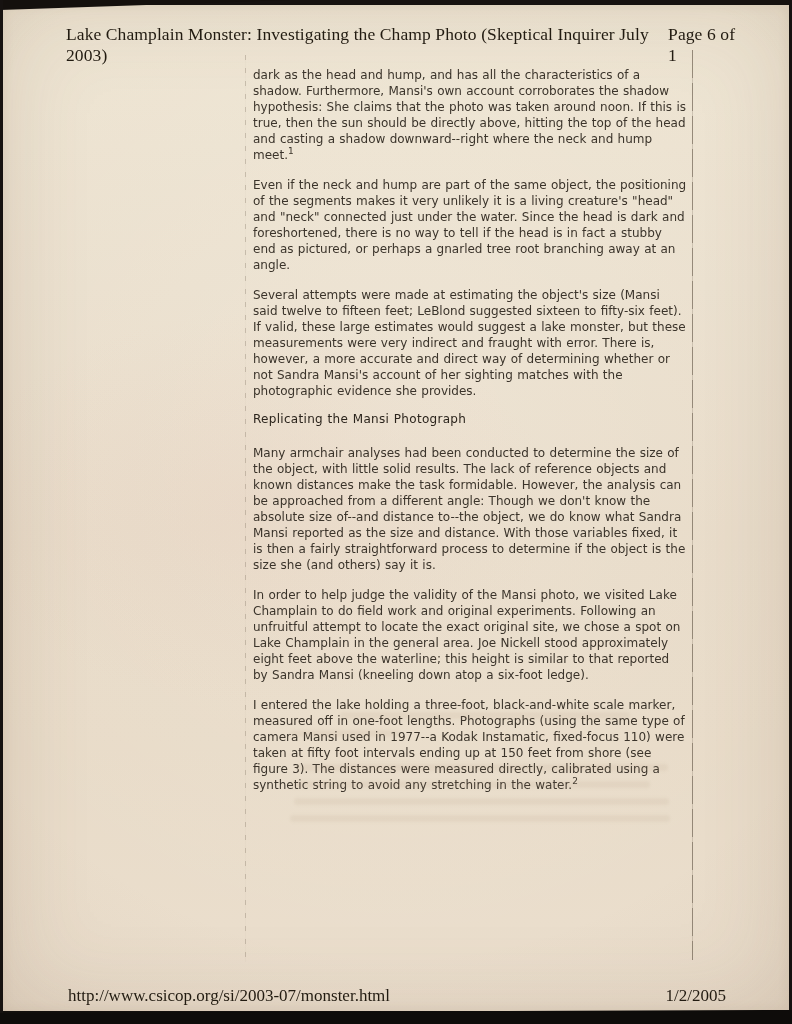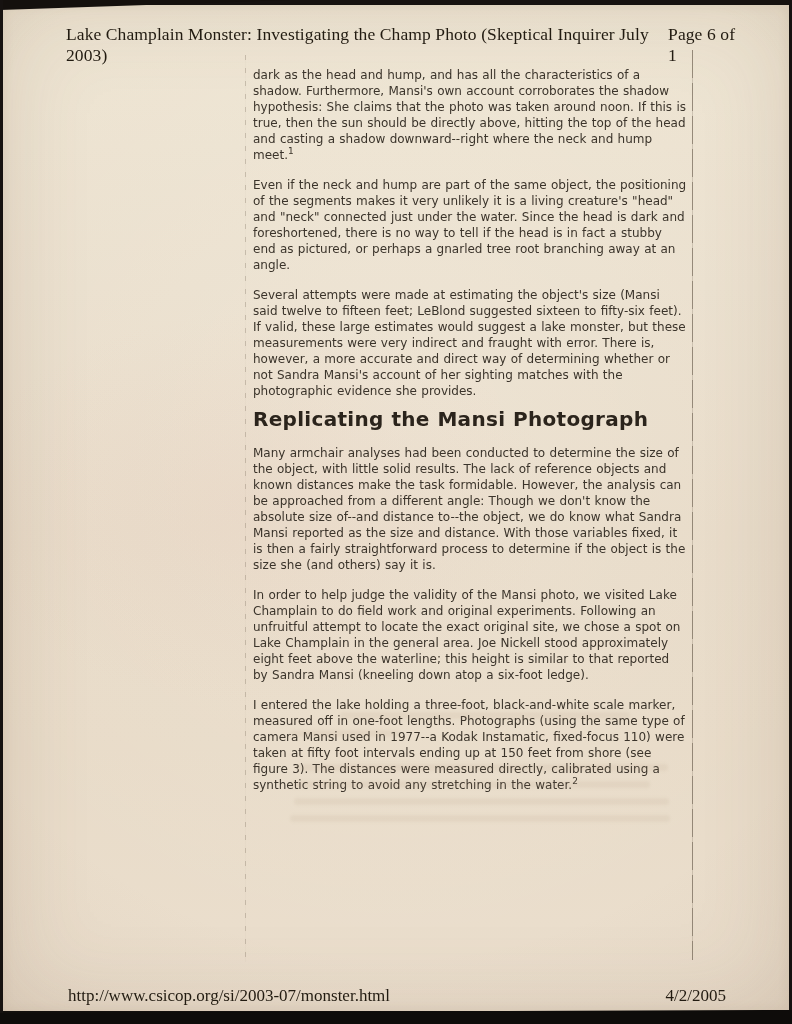--- a/index.html
+++ b/index.html
@@ -46,22 +46,22 @@
       rgba(96,83,68,0.62) 0 28px, rgba(96,83,68,0.22) 28px 33px);}
 
   
   .content{
     position:absolute;left:253px;top:53px;width:434px;
     font-size:12px;line-height:16px;color:#3b342b;
     word-spacing:0.5px;
   }
   .content p{margin:14px 0 6px 0;}
   .content h2{
-    margin:10px 0 16px 0;font-size:20px;line-height:20px;
-    font-weight:bold;color:#2b241c;letter-spacing:0.3px;
+    margin:10px 0 16px 0;font-size:12px;line-height:20px;
+    font-weight:normal;color:#2b241c;letter-spacing:0.3px;
   }
   sup{font-size:9px;line-height:0;vertical-align:super;}
   sup:empty{display:none;}
 
   
   .ghosts{position:absolute;left:290px;top:712px;width:400px;height:130px;
     filter:blur(1.5px);opacity:.5;pointer-events:none;}
   .ghost{position:absolute;height:7px;border-radius:3px;
     background:rgba(168,146,120,0.22);}
   .g1{left:50px;top:0;width:290px;}
@@ -100,21 +100,21 @@
     <div class="ghost g1"></div>
     <div class="ghost g2"></div>
     <div class="ghost g3"></div>
     <div class="ghost g4"></div>
     <div class="ghost g5"></div>
     <div class="ghost g6"></div>
   </div>
 
   <div class="print-line footer-line">
     <span>http://www.csicop.org/si/2003-07/monster.html</span>
-    <span>4/2/2005</span>
+    <span>1/2/2005</span>
   </div>
 
   <div class="edge edge-top"></div>
   <div class="edge-top-wedge edge"></div>
   <div class="edge edge-left"></div>
   <div class="edge edge-right"></div>
   <div class="edge edge-bottom"></div>
 
 </div>
 

